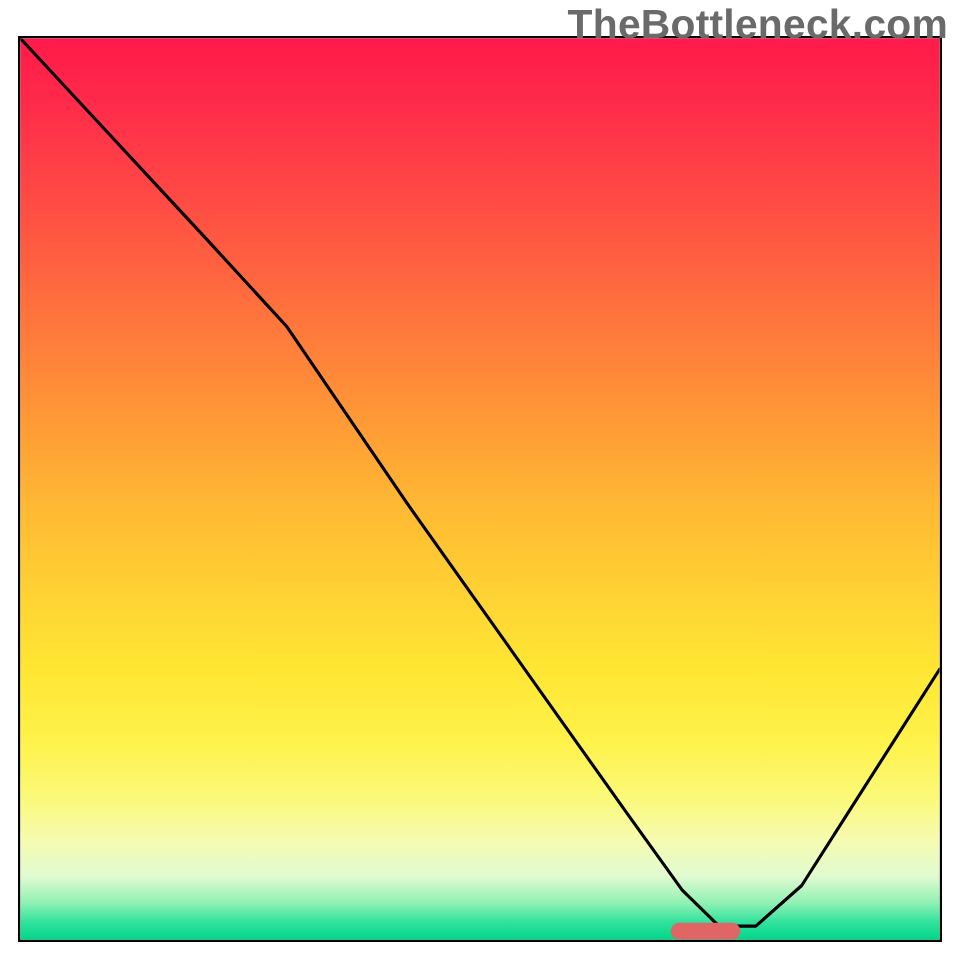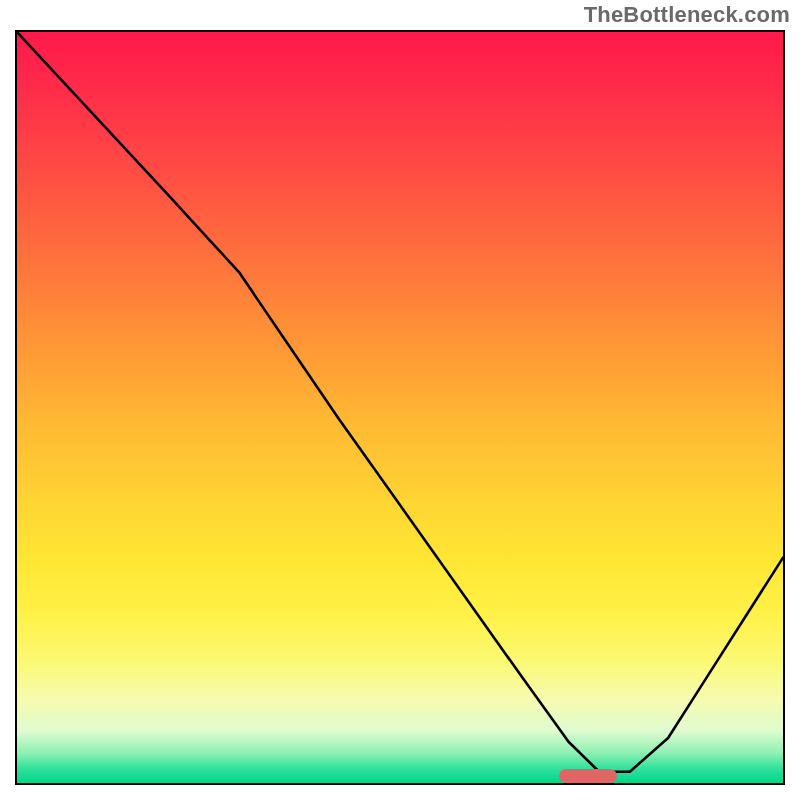--- a/index.html
+++ b/index.html
@@ -3,21 +3,21 @@
 <meta charset="utf-8">
 <style>
   * { margin: 0; padding: 0; box-sizing: border-box; }
   html, body { width: 800px; height: 800px; overflow: hidden; background: #fff; }
   .wrap { position: relative; width: 800px; height: 800px; }
   .watermark {
     position: absolute;
     top: 2px;
     right: 10px;
     font-family: Arial, Helvetica, sans-serif;
-    font-size: 22px;
+    font-size: 34px;
     font-weight: bold;
     color: #6a6a6a;
     letter-spacing: 0.2px;
     z-index: 20;
   }
   .plot {
     position: absolute;
     left: 15px;
     top: 30px;
     width: 770px;

